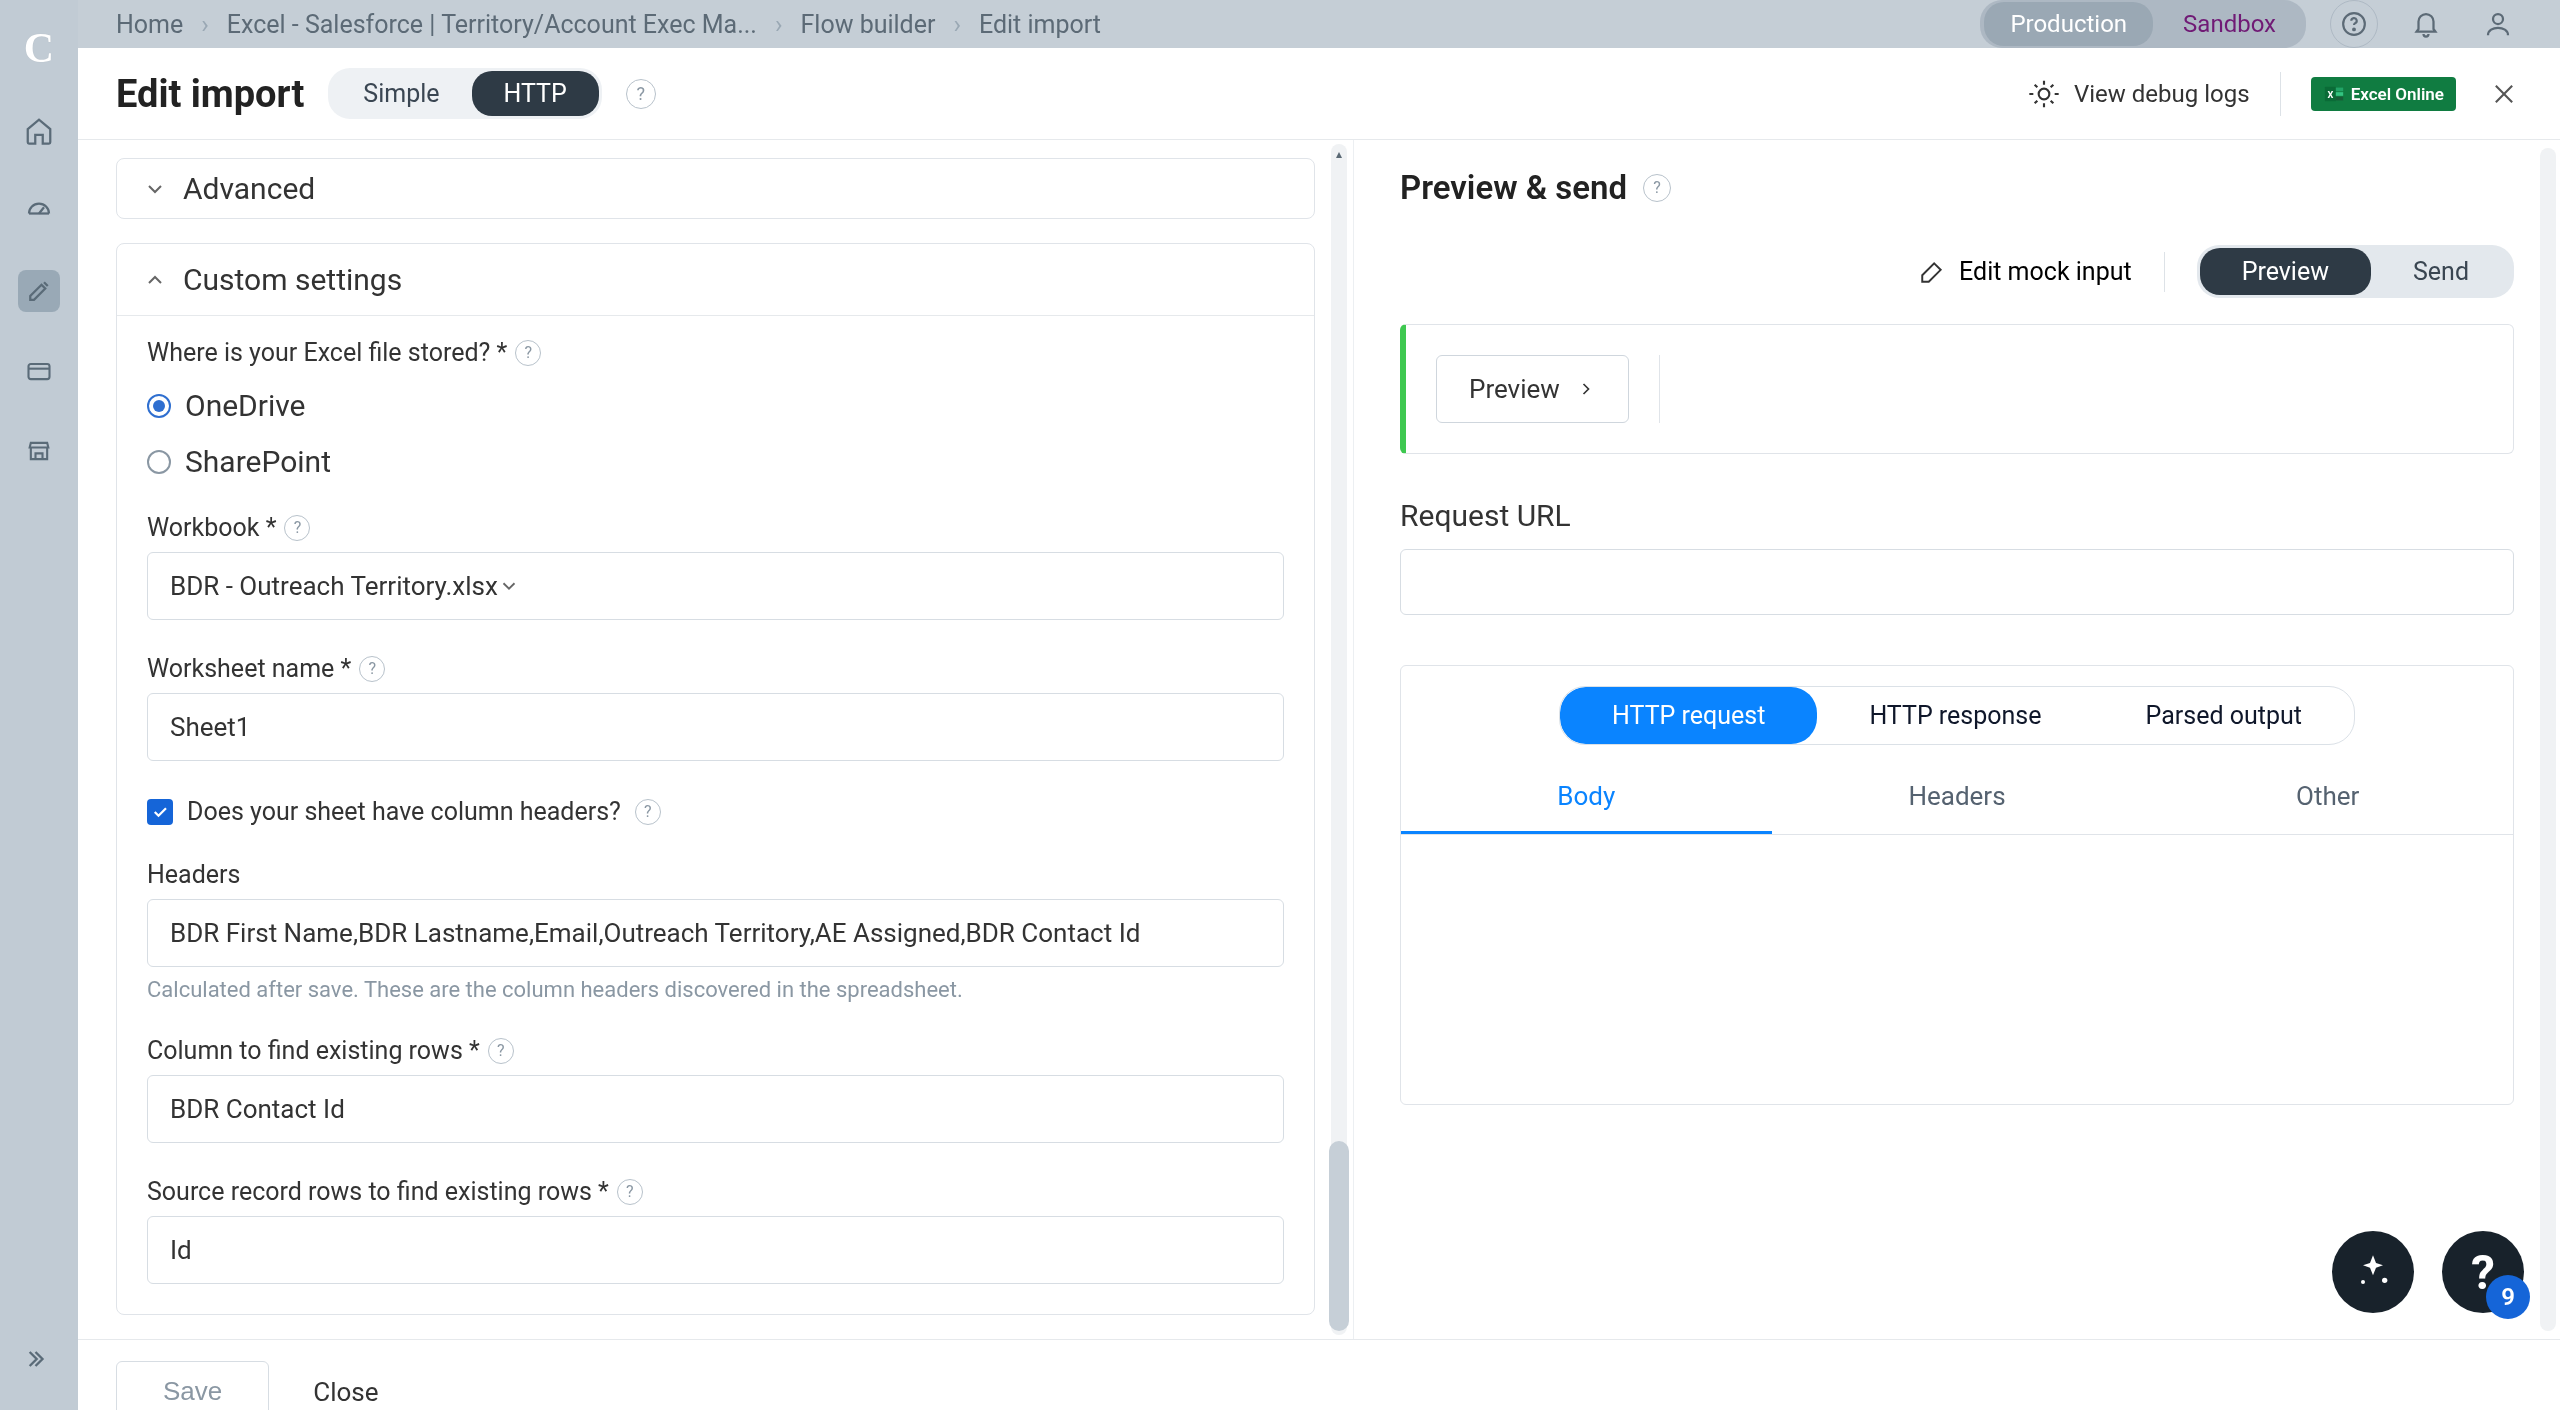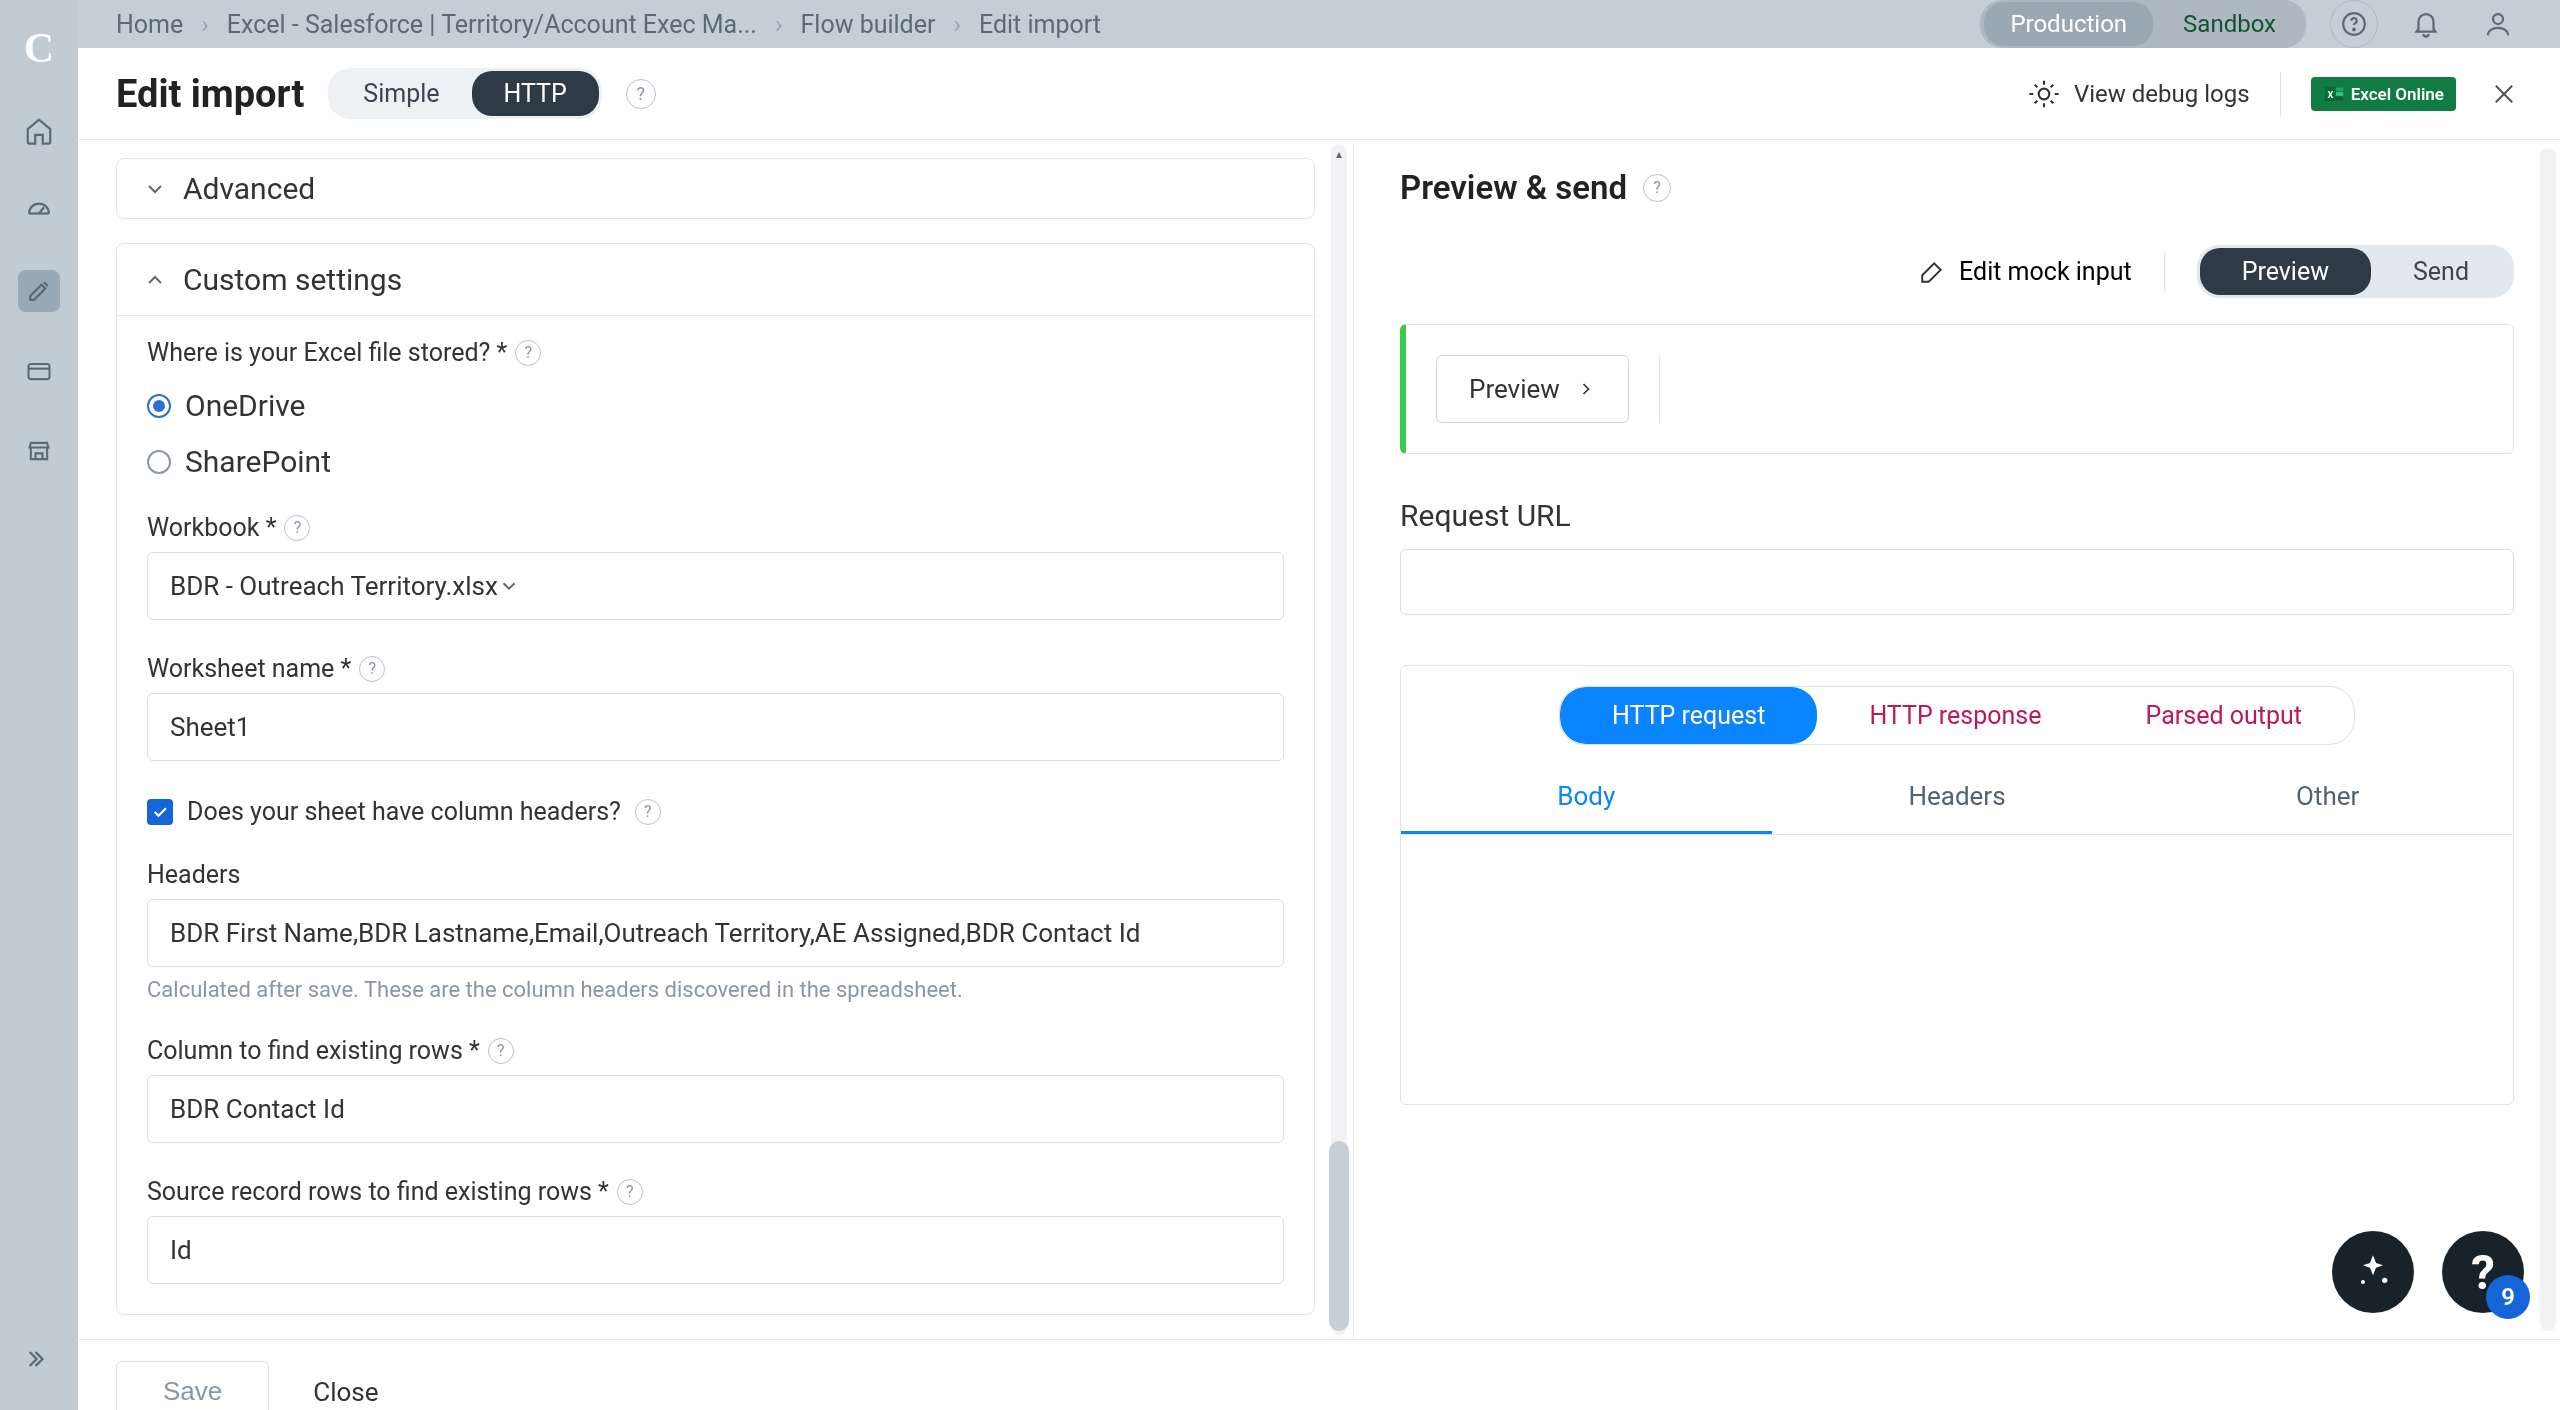--- a/index.html
+++ b/index.html
@@ -65,21 +65,21 @@
       padding: 2px 4px;
       display:flex;
       gap: 4px;
     }
     .env-pill span {
       padding: 8px 26px;
       border-radius: 20px;
       font-size: 24px;
     }
     .env-pill .active { background:#9aa8b4; color:#fff; }
-    .env-pill .inactive { color:#14532d; }
+    .env-pill .inactive { color:#701a75; }
 
     .top-icon {
       width: 48px; height: 48px;
       display:flex; align-items:center; justify-content:center;
       color:#5c6a76;
       border:1.5px solid #aeb9c4;
       border-radius:50%;
     }
     .top-icon.noborder { border:none; }
 
@@ -329,21 +329,21 @@
       display:flex;
       width: fit-content;
       margin: 0 auto 16px;
       border:1px solid #dbe1e7;
       border-radius:26px;
       overflow:hidden;
     }
     .tab-pills span {
       padding: 14px 52px;
       font-size:25px;
-      color:#be185d;
+      color:#0f172a;
     }
     .tab-pills .active { background:#0a84ff; color:#fff; border-radius:26px; }
 
     .subtabs {
       display:flex;
       border-bottom:1px solid #e0e4e9;
     }
     .subtabs span {
       flex:1;
       text-align:center;

